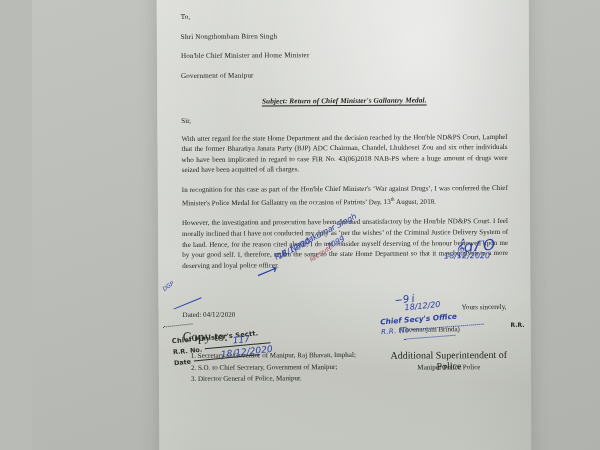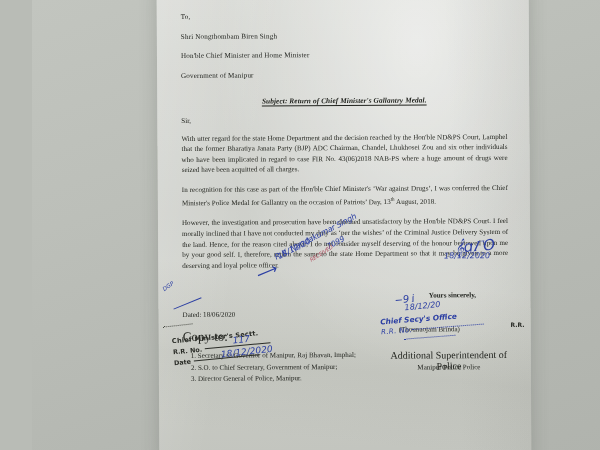--- a/index.html
+++ b/index.html
@@ -114,25 +114,24 @@
   }
   .copyto {
     position: absolute;
     left: 0;
     top: 40px;
     font-size: 13px;
   }
   .sincerely {
     position: absolute;
     right: 2px;
-    top: 4px;
-    font-size: 7.05px;
-    text-align: center;
+    top: 16px;
+    font-size: 7.05px;
+    text-align: right;
     width: 108px;
-    font-weight: bold;
   }
   .signer-name {
     position: absolute;
     right: 2px;
     top: 38px;
     font-size: 7.05px;
     width: 108px;
   }
 
   .copy-list {
@@ -335,21 +334,21 @@
 
       <div class="subject">Subject: Return of Chief Minister's Gallantry Medal.</div>
 
       <div class="salutation">Sir,</div>
 
       <div class="para">With utter regard for the state Home Department and the decision reached by the Hon'ble ND&amp;PS Court, Lamphel that the former Bharatiya Janata Party (BJP) ADC Chairman, Chandel, Lhukhosei Zou and six other individuals who have been implicated in regard to case FIR No. 43(06)2018 NAB-PS where a huge amount of drugs were seized have been acquitted of all charges.</div>
       <div class="para">In recognition for this case as part of the Hon'ble Chief Minister's ‘War against Drugs’, I was conferred the Chief Minister's Police Medal for Gallantry on the occasion of Patriots’ Day, 13<sup>th</sup> August, 2018.</div>
       <div class="para">However, the investigation and prosecution have been deemed unsatisfactory by the Hon'ble ND&amp;PS Court. I feel morally inclined that I have not conducted my duty as ‘per the wishes’ of the Criminal Justice Delivery System of the land. Hence, for the reason cited above, I do not consider myself deserving of the honour bestowed upon me by your good self. I, therefore, return the same to the state Home Department so that it may be given to a more deserving and loyal police officer.</div>
 
       <div class="closing-row">
-        <div class="dated">Dated: 18/06/2020</div>
+        <div class="dated">Dated: 04/12/2020</div>
         <div class="copyto">Copy to:</div>
         <div class="sincerely">Yours sincerely,</div>
         <div class="signer-name">(Thounaojam Brinda)</div>
       </div>
 
       <div class="copy-list">
         <div class="copy-items">
           <div class="copy-item">1. Secretary to Governor of Manipur, Raj Bhavan, Imphal;</div>
           <div class="copy-item">2. S.O. to Chief Secretary, Government of Manipur;</div>
           <div class="copy-item">3. Director General of Police, Manipur.</div>

